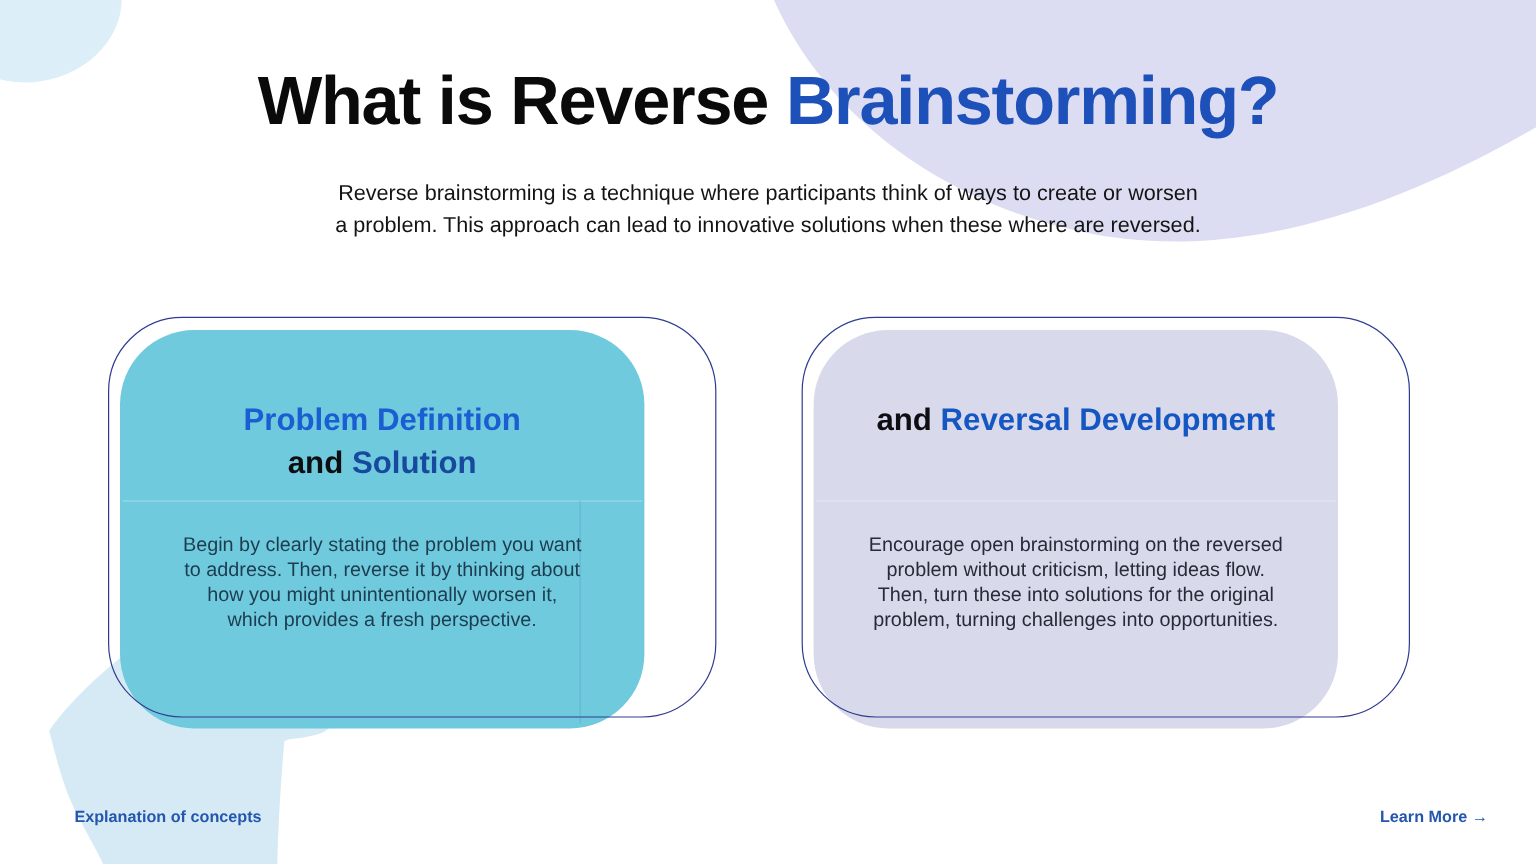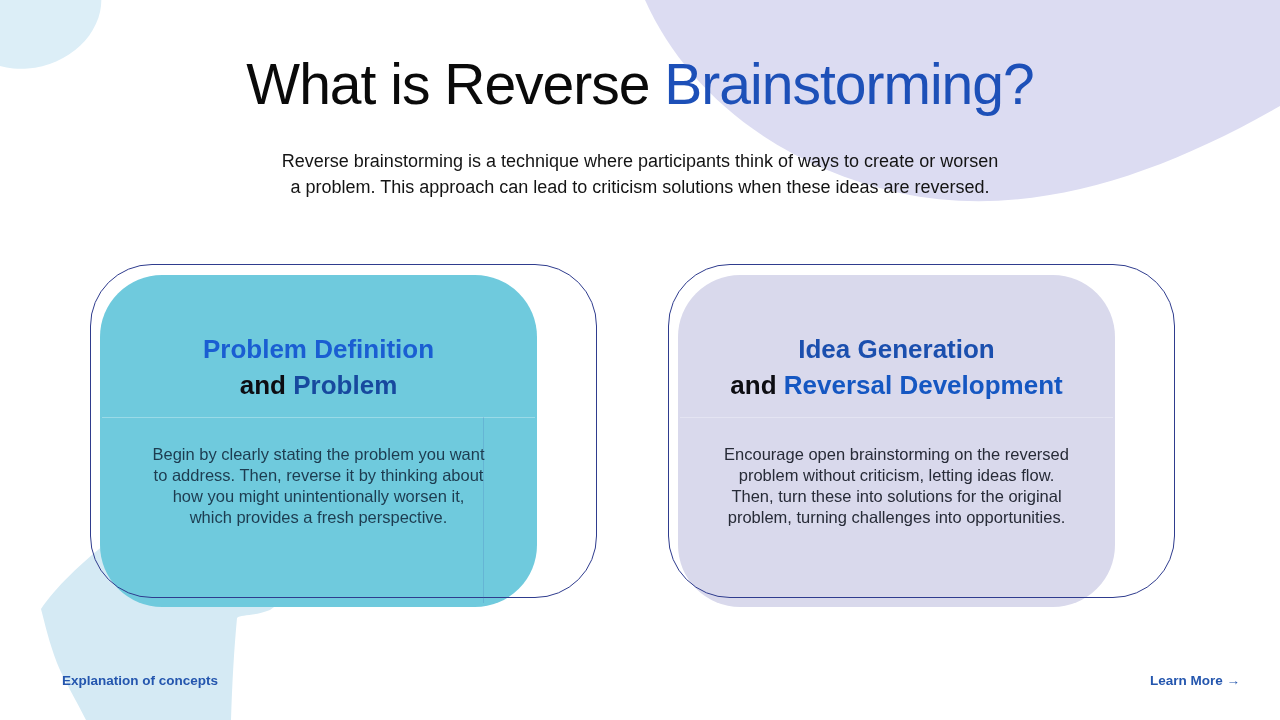--- a/index.html
+++ b/index.html
@@ -21,21 +21,21 @@
   
   .blob-top-right { position:absolute; top:0; right:0; width:640px; height:230px; }
   .blob-bottom-left { position:absolute; left:0; bottom:0; width:320px; height:200px; }
   .blob-top-left {
     position:absolute; top:-58px; left:-48px; width:150px; height:126px;
     background:var(--blob-blue-light); border-radius:50%; transform:rotate(-14deg);
   }
   
   .title {
     position:absolute; top:52px; left:0; width:100%; text-align:center;
-    font-size:57px; font-weight:400; letter-spacing:-1px; color:var(--title-black);
+    font-size:57px; font-weight:700; letter-spacing:-1px; color:var(--title-black);
     line-height:64px;
   }
   .title .accent { color:var(--title-accent); }
   .subtitle {
     position:absolute; top:148px; left:0; width:100%; text-align:center;
     font-size:18px; line-height:26px; color:var(--subtitle-text);
     white-space:pre-line;
   }
   
   .card {
@@ -90,39 +90,38 @@
   <path d="M108,22 C160,5 240,10 290,40 C295,62 285,80 270,90 C252,97 241,94 237,98
            C234,130 232,165 231,200 L86,200 C76,180 63,158 57,143 C49,122 45,104 41,89
            C55,68 82,42 108,22 Z" fill="#d5eaf4"></path>
 </svg>
 
 <div class="blob-top-left"></div>
 
 <h1 class="title"><span>What is Reverse </span><span class="accent">Brainstorming?</span></h1>
 
 <p class="subtitle">Reverse brainstorming is a technique where participants think of ways to create or worsen
-a problem. This approach can lead to criticism solutions when these ideas are reversed.</p>
+a problem. This approach can lead to innovative solutions when these where are reversed.</p>
 
 <section class="card card1">
   <div class="seam-h"></div>
   <div class="seam-v"></div>
   <h2 class="card-heading">
     <div class="line1">Problem Definition</div>
-    <div class="line2"><span class="and">and</span> <span class="accent">Problem</span></div>
+    <div class="line2"><span class="and">and</span> <span class="accent">Solution</span></div>
   </h2>
   <p class="card-body">Begin by clearly stating the problem you want
 to address. Then, reverse it by thinking about
 how you might unintentionally worsen it,
 which provides a fresh perspective.</p>
 </section>
 
 <section class="card card2">
   <div class="seam-h"></div>
   <h2 class="card-heading">
-    <div class="line1">Idea Generation</div>
     <div class="line2"><span class="and">and</span> <span class="accent">Reversal Development</span></div>
   </h2>
   <p class="card-body">Encourage open brainstorming on the reversed
 problem without criticism, letting ideas flow.
 Then, turn these into solutions for the original
 problem, turning challenges into opportunities.</p>
 </section>
 
 <a class="footer-link left">Explanation of concepts</a>
 

